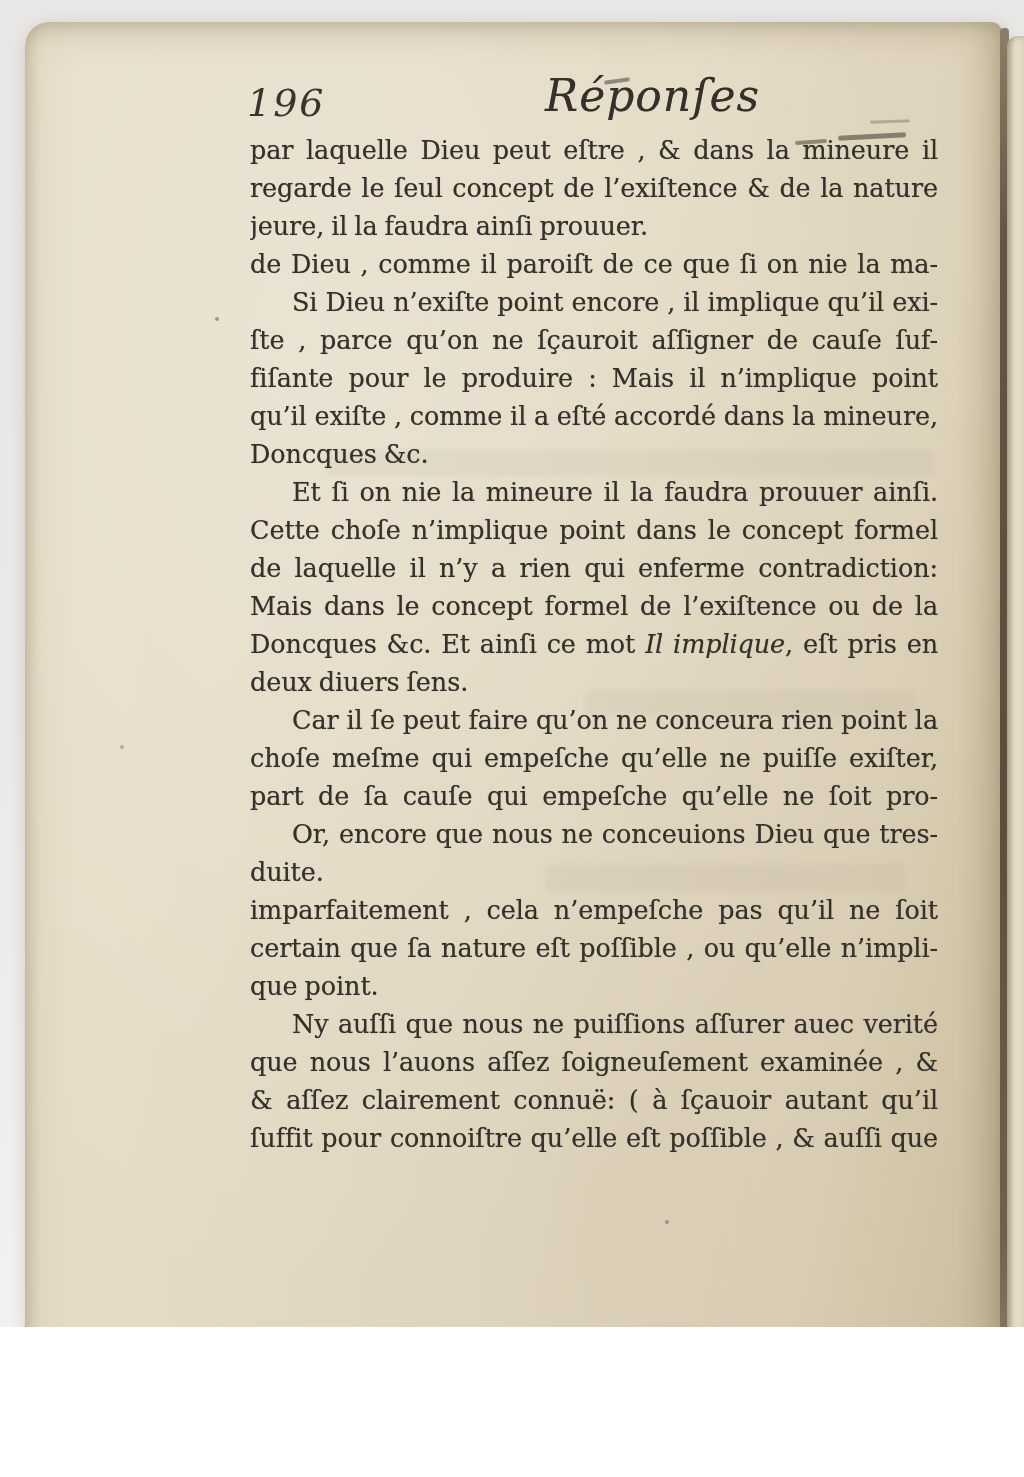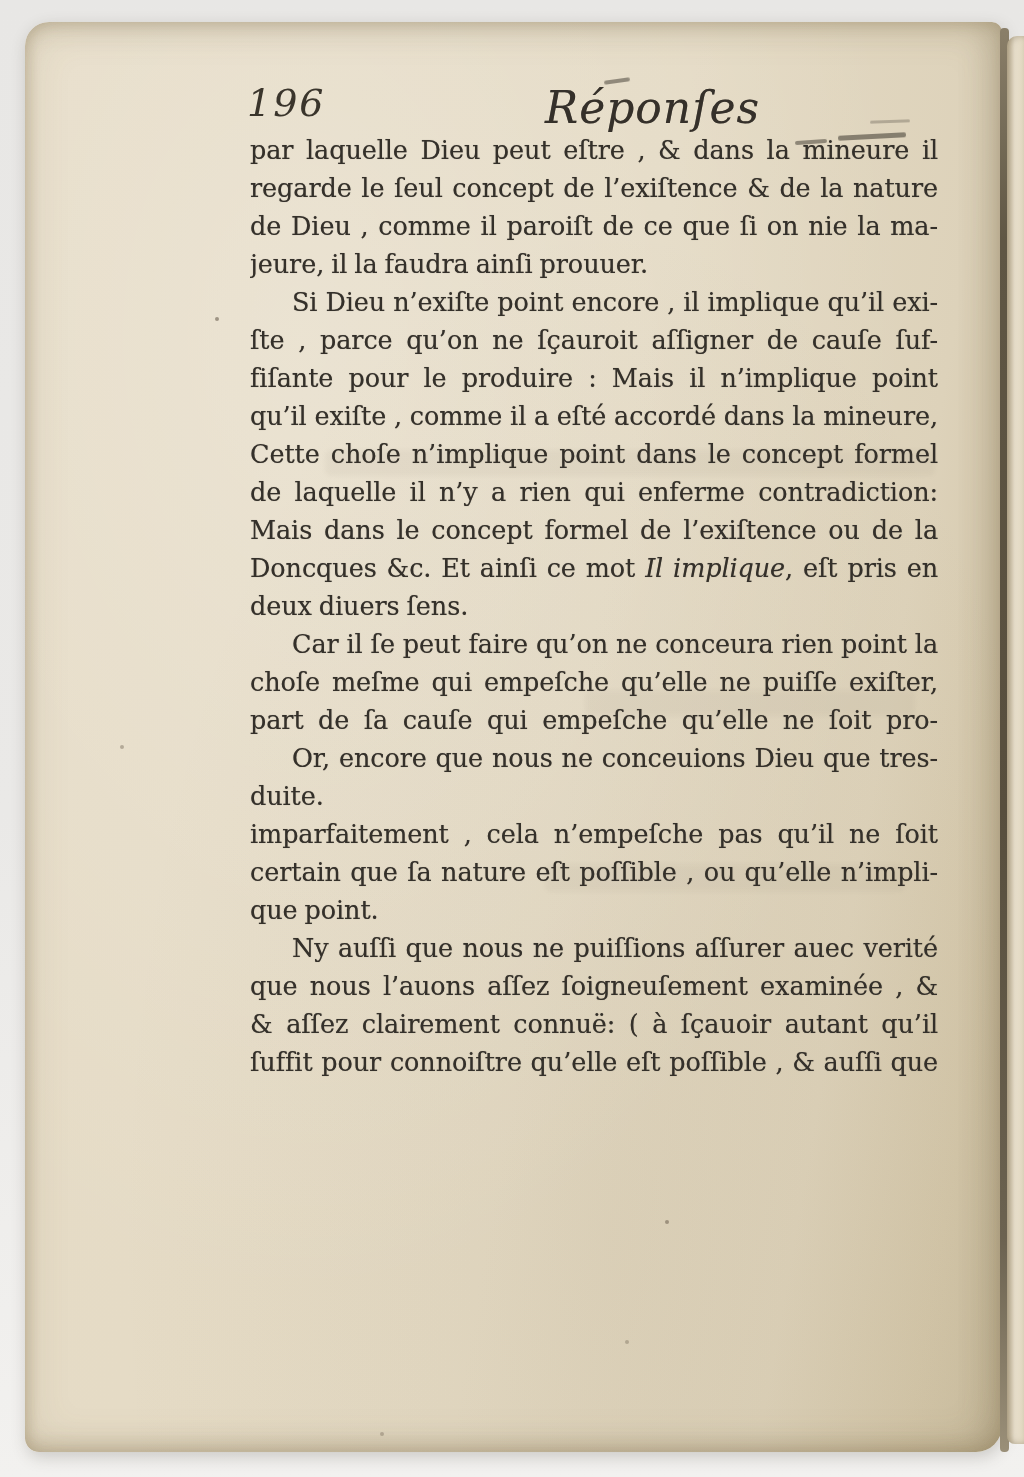--- a/index.html
+++ b/index.html
@@ -1,21 +1,21 @@
 <!DOCTYPE html>
 <html style="--backdrop: #eae9e7; --paper: #e4dac4; --paper_shadow: #c9bc9e; --ink: #34302a; --gutter_line: #574e3d; --adjacent_page: #e3d9c2;"><head>
 <meta charset="utf-8">
 <style>
   :root{
     --backdrop:#eae9e7; --paper:#e4dac4; --paper_shadow:#c9bc9e;
     --ink:#34302a; --gutter_line:#574e3d; --adjacent_page:#e3d9c2;
   }
   html,body{margin:0;padding:0;}
   .scene{
-    position:relative; width:1024px; height:1477px; overflow:hidden;
+    position:relative; width:1024px; height:1327px; overflow:hidden;
     background:linear-gradient(180deg,#e8e7e5 0%, var(--backdrop) 55%, #f2f1ef 100%);
     font-family:"DejaVu Serif","Liberation Serif",serif;
   }
   
   .page{
     position:absolute; left:25px; top:22px; width:977px; height:1430px;
     border-radius:24px 10px 26px 14px;
     background:
       radial-gradient(ellipse at 28% 22%, rgba(255,255,255,.22), rgba(255,255,255,0) 62%),
       radial-gradient(ellipse at 60% 85%, rgba(120,100,60,.07), rgba(120,100,60,0) 60%),
@@ -41,21 +41,21 @@
     background:linear-gradient(90deg,#cfc2a6 0%, #e7decb 45%, var(--adjacent_page) 100%);
     box-shadow:inset 3px 0 6px rgba(90,75,45,.35);
   }
   
   .page-number{
     position:absolute; left:247px; top:84px;
     font-style:italic; font-size:38px; line-height:1; color:#3a352c;
     letter-spacing:2px;
   }
   .running-title{
-    position:absolute; left:545px; top:86px;
+    position:absolute; left:545px; top:74px;
     font-style:italic; font-size:44px; line-height:1; color:#35302a;
     letter-spacing:1px;
     text-shadow:0 0 .6px rgba(53,48,42,.5);
   }
   
   .text-block{ position:absolute; left:250px; top:131px; width:688px; }
   .line{
     font-size:25.5px; line-height:38px; height:38px; overflow:hidden;
     color:var(--ink); letter-spacing:-.1px; word-spacing:-1px;
     text-align:justify; text-align-last:justify;
@@ -99,26 +99,28 @@
 
   <div class="gutter"></div>
   <div class="sliver"></div>
 
   <div class="page-number">196</div>
   <div class="running-title">Réponſes</div>
 
   <div class="text-block">
       <div class="line">par laquelle Dieu peut eſtre , &amp; dans la mineure il</div>
       <div class="line">regarde le ſeul concept de l’exiſtence &amp; de la nature</div>
+      <div class="line last">jeure, il la faudra ainſi prouuer.</div>
       <div class="line">de Dieu , comme il paroiſt de ce que ſi on nie la ma-</div>
-      <div class="line last">jeure, il la faudra ainſi prouuer.</div>
       <div class="line indent">Si Dieu n’exiſte point encore , il implique qu’il exi-</div>
       <div class="line">ſte , parce qu’on ne ſçauroit aſſigner de cauſe ſuf-</div>
       <div class="line">fiſante pour le produire : Mais il n’implique point</div>
       <div class="line">qu’il exiſte , comme il a eſté accordé dans la mineure,</div>
+      <div class="line last">Doncques &amp;c.</div>
+      <div class="line indent">Et ſi on nie la mineure il la faudra prouuer ainſi.</div>
       <div class="line">Cette choſe n’implique point dans le concept formel</div>
       <div class="line">de laquelle il n’y a rien qui enferme contradiction:</div>
       <div class="line">Mais dans le concept formel de l’exiſtence ou de la</div>
       <div class="line">Doncques &amp;c. Et ainſi ce mot <i>Il implique</i>, eſt pris en</div>
       <div class="line last">deux diuers ſens.</div>
       <div class="line indent">Car il ſe peut faire qu’on ne conceura rien point la</div>
       <div class="line">choſe meſme qui empeſche qu’elle ne puiſſe exiſter,</div>
       <div class="line">part de ſa cauſe qui empeſche qu’elle ne ſoit pro-</div>
       <div class="line indent">Or, encore que nous ne conceuions Dieu que tres-</div>
       <div class="line last">duite.</div>

